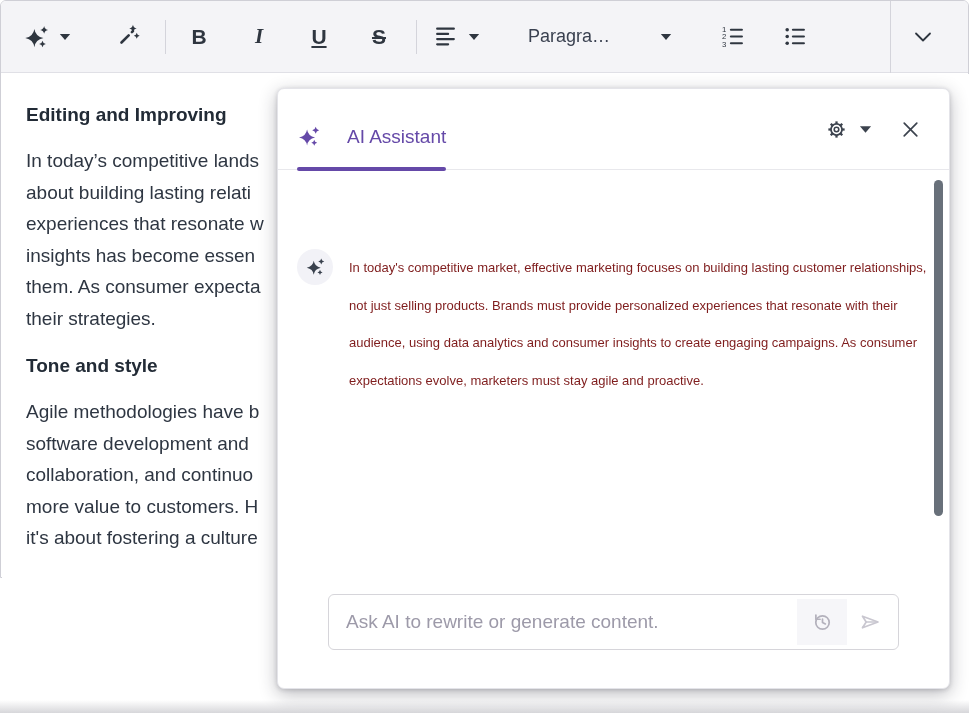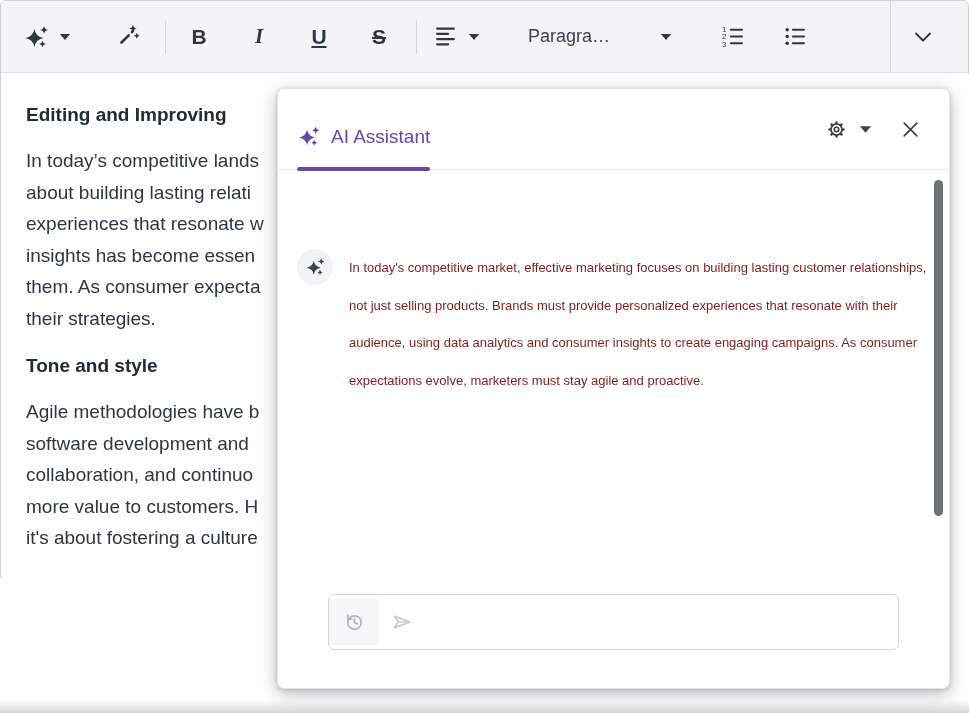--- a/index.html
+++ b/index.html
@@ -32,21 +32,21 @@
   .bottom-edge { position:absolute; left:0; right:0; bottom:0; height:13px;
                  background:linear-gradient(to bottom, rgba(110,110,122,0) 0%, rgba(110,110,122,0.28) 100%); }
 
   
   .dialog { position:absolute; left:277px; top:88px; width:673px; height:601px;
             background:#fff; border:1px solid #e4e4e9; border-radius:7px;
             box-shadow:0 5px 18px rgba(34,34,48,0.30), 0 1px 4px rgba(34,34,48,0.18);
             display:flex; flex-direction:column; }
   .dlg-header { height:80px; flex:none; display:flex; align-items:center;
                 padding:0 28px 0 19px; }
-  .ai-tab { position:relative; height:100%; display:flex; align-items:center; gap:11px;
+  .ai-tab { position:relative; height:100%; display:flex; align-items:center; gap:27px;
             color:#6549a8; cursor:pointer;margin-top:15px; }
   .ai-tab-label { font-size:19px; color:#6549a8; }
   .tab-indicator { position:absolute; left:0; right:0; bottom:6px; height:4px;
                    border-radius:2px; background:#6549a8; }
   .dlg-header-right { margin-left:auto; display:flex; align-items:center; gap:20px; }
   .icon-btn { border:none; background:transparent; display:flex; align-items:center;
               gap:12px; color:#3c434e; cursor:pointer; }
   .dlg-divider { height:1px; flex:none; background:#e8e8ec; }
 
   .chat { flex:1; position:relative; padding:9px 22px 0 19px; overflow:hidden; }
@@ -278,20 +278,21 @@
           </span>
         </span>
         <div class="ai-text">In today's competitive market, effective marketing focuses on building lasting customer relationships, not just selling products. Brands must provide personalized experiences that resonate with their audience, using data analytics and consumer insights to create engaging campaigns. As consumer expectations evolve, marketers must stay agile and proactive.</div>
       </div>
 
       <div class="scroll-thumb"></div>
     </div>
 
     <div class="input-area">
       <div class="input-wrap">
+        <input class="prompt-input" type="text" placeholder="Ask AI to rewrite or generate content." style="">
         <button class="history-btn">
           <span style="display:flex;">
             <svg width="23" height="23" viewBox="0 0 24 24" fill="none" stroke="currentColor" stroke-width="1.8" stroke-linecap="round" stroke-linejoin="round">
               <circle cx="12" cy="12" r="7"></circle>
               <path d="M12 8.5 L12 12 L15 13.5"></path>
               <path d="M5.1 4.3 L5.1 8.6 L9.4 8.6"></path>
             </svg>
           </span>
         </button>
         <button class="send-btn">

